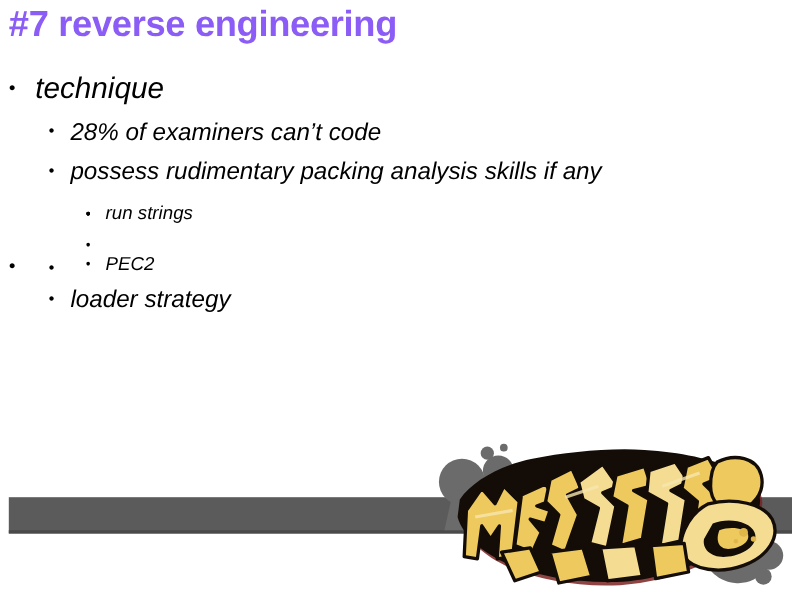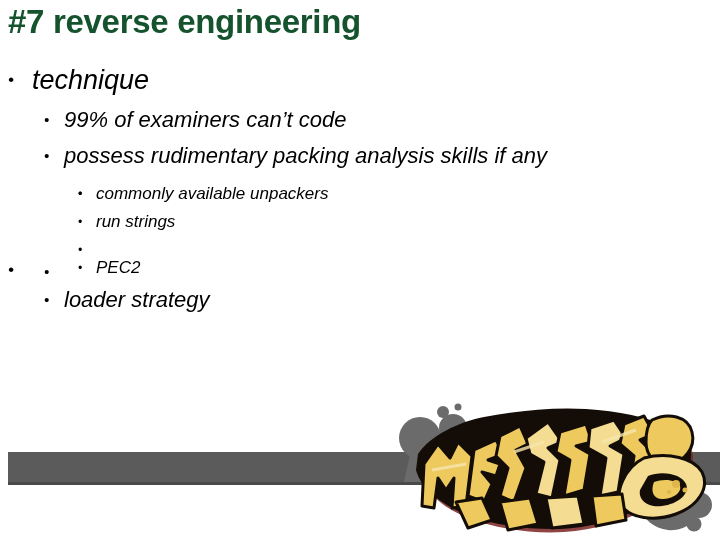--- a/index.html
+++ b/index.html
@@ -28,21 +28,21 @@
   #slide-title {
     position: absolute;
     left: 8px;
     top: 2px;
     width: 700px;
     font-family: "Liberation Sans", sans-serif;
     font-weight: bold;
     font-size: 33px;
     line-height: 40px;
     letter-spacing: -0.3px;
-    color: #14532d;
+    color: #8b5cf6;
     white-space: nowrap;
   }
 
   
   #body-outline {
     position: absolute;
     left: 0;
     top: 58px;
     width: 720px;
   }
@@ -133,37 +133,36 @@
 
   <div id="body-outline">
 
     <div class="bullet-row lvl1">
       <span class="dot">•</span>
       <span class="txt">technique</span>
     </div>
 
     <div class="bullet-row lvl2">
       <span class="dot">•</span>
-      <span class="txt">99% of examiners can’t code</span>
+      <span class="txt">28% of examiners can’t code</span>
     </div>
 
     <div class="bullet-row lvl2">
       <span class="dot">•</span>
       <span class="txt">possess rudimentary packing analysis skills if any</span>
     </div>
 
     <div class="spacer-sm"></div>
 
     <div class="bullet-row lvl3">
       <span class="dot">•</span>
     </div>
 
     <div class="bullet-row lvl3">
       <span class="dot">•</span>
-      <span class="txt">commonly available unpackers</span>
     </div>
 
     <div class="bullet-row lvl3">
       <span class="dot">•</span>
       <span class="txt">run strings</span>
     </div>
 
     <div class="bullet-row lvl3">
       <span class="dot">•</span>
     </div>

